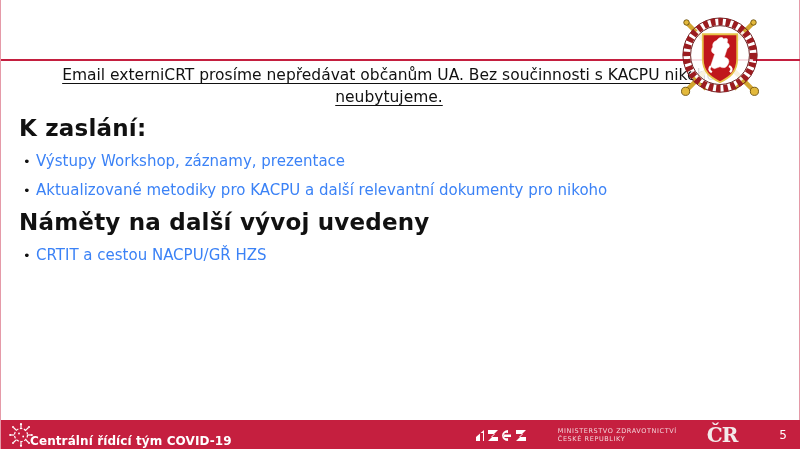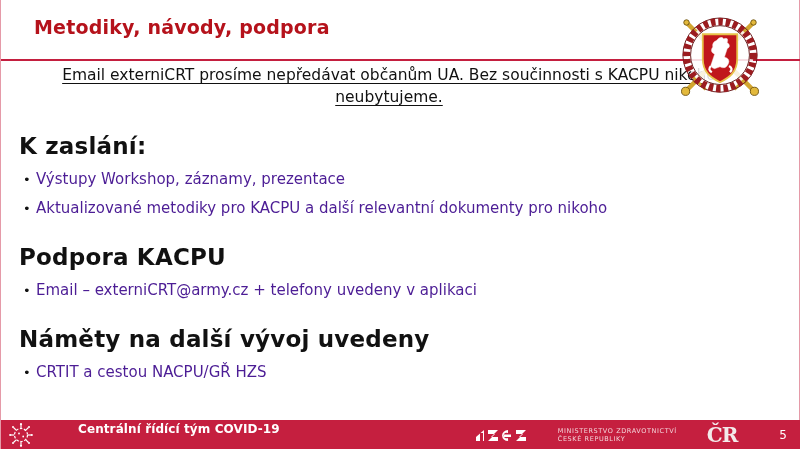--- a/index.html
+++ b/index.html
@@ -27,56 +27,55 @@
   }
 
   .content { position: absolute; top: 64px; left: 18px; right: 40px; }
 
   .notice {
     font-size: 15.5px; color: #111; line-height: 22px;
     text-decoration: underline; text-underline-offset: 3px; text-align: center;
   }
 
   .section-heading {
-    font-size: 23px; font-weight: bold; color: #111; line-height: 30px; margin-top: 23px;
+    font-size: 23px; font-weight: bold; color: #111; line-height: 30px; margin-top: 5px;
     letter-spacing: 0.2px;
   }
 
   ul.bullets { list-style: none; }
   ul.bullets li {
-    position: relative; padding-left: 17px; font-size: 15px; color: #4c1d95;
+    position: relative; padding-left: 17px; font-size: 15px; color: #3b82f6;
     line-height: 21px; margin-top: 8px;
   }
   ul.bullets li::before {
     content: "•"; position: absolute; left: 4px; top: 0; font-size: 13px; color: #111;
   }
   .sec { margin-bottom: 6px; }
 
   .footer {
     position: absolute; left: 0; bottom: 0; width: 800px; height: 29px;
     background: #c51f3f; display: flex; align-items: center; color: #fff; z-index: 6;
   }
-  .footer-left { display: flex; align-items: flex-start; margin-left: 7px; gap: 48px; }
+  .footer-left { display: flex; align-items: flex-end; margin-left: 7px; }
   .virus-icon-wrap { width: 26px; height: 26px; margin-right: -4px; position: relative; z-index: 1; }
   .team-label { font-size: 12px; font-weight: bold; letter-spacing: 0.1px; }
 
   .footer-right { display: flex; align-items: center; margin-left: auto; margin-right: 10px; }
   .mz-logo { width: 78px; height: 18px; margin-right: 6px; }
   .ministry-text { font-size: 6.5px; line-height: 8px; letter-spacing: 0.6px;
     color: rgba(255,255,255,0.8); text-transform: uppercase; margin-right: 30px; }
   .cr-logo { font-family: "DejaVu Serif", "Liberation Serif", serif; 
     font-weight: bold; font-size: 20px; color: #f3e9ea; margin-right: 42px; letter-spacing: -1px; }
   .page-number { font-size: 12px; color: #fff; margin-right: 4px; }
 </style>
 </head>
 <body>
 
 <div class="slide">
 
-  <div class="slide-title">Metodiky, návody, podpora</div>
 
   <div class="title-rule"></div>
 
   <svg class="army-emblem" viewBox="0 0 100 106">
 
     <g stroke="#6b5110" stroke-width="1">
       <line x1="13" y1="16" x2="88" y2="92" stroke="#d2a62f" stroke-width="5"></line>
       <line x1="87" y1="16" x2="12" y2="92" stroke="#d2a62f" stroke-width="5"></line>
       <line x1="20" y1="76" x2="34" y2="90" stroke="#d2a62f" stroke-width="3"></line>
       <line x1="80" y1="76" x2="66" y2="90" stroke="#d2a62f" stroke-width="3"></line>
@@ -101,26 +100,20 @@
     <div class="notice">Email externiCRT prosíme nepředávat občanům UA. Bez součinnosti s KACPU nikoho neubytujeme.</div>
 
     <div class="sec">
       <div class="section-heading">K zaslání:</div>
       <ul class="bullets">
         <li>Výstupy Workshop, záznamy, prezentace</li>
         <li>Aktualizované metodiky pro KACPU a další relevantní dokumenty pro nikoho</li>
       </ul>
     </div>
 
-    <div class="sec">
-      <div class="section-heading">Podpora KACPU</div>
-      <ul class="bullets">
-        <li>Email – externiCRT@army.cz + telefony uvedeny v aplikaci</li>
-      </ul>
-    </div>
 
     <div class="sec">
       <div class="section-heading">Náměty na další vývoj uvedeny</div>
       <ul class="bullets">
         <li>CRTIT a cestou NACPU/GŘ HZS</li>
       </ul>
     </div>
 
   </div>
 

